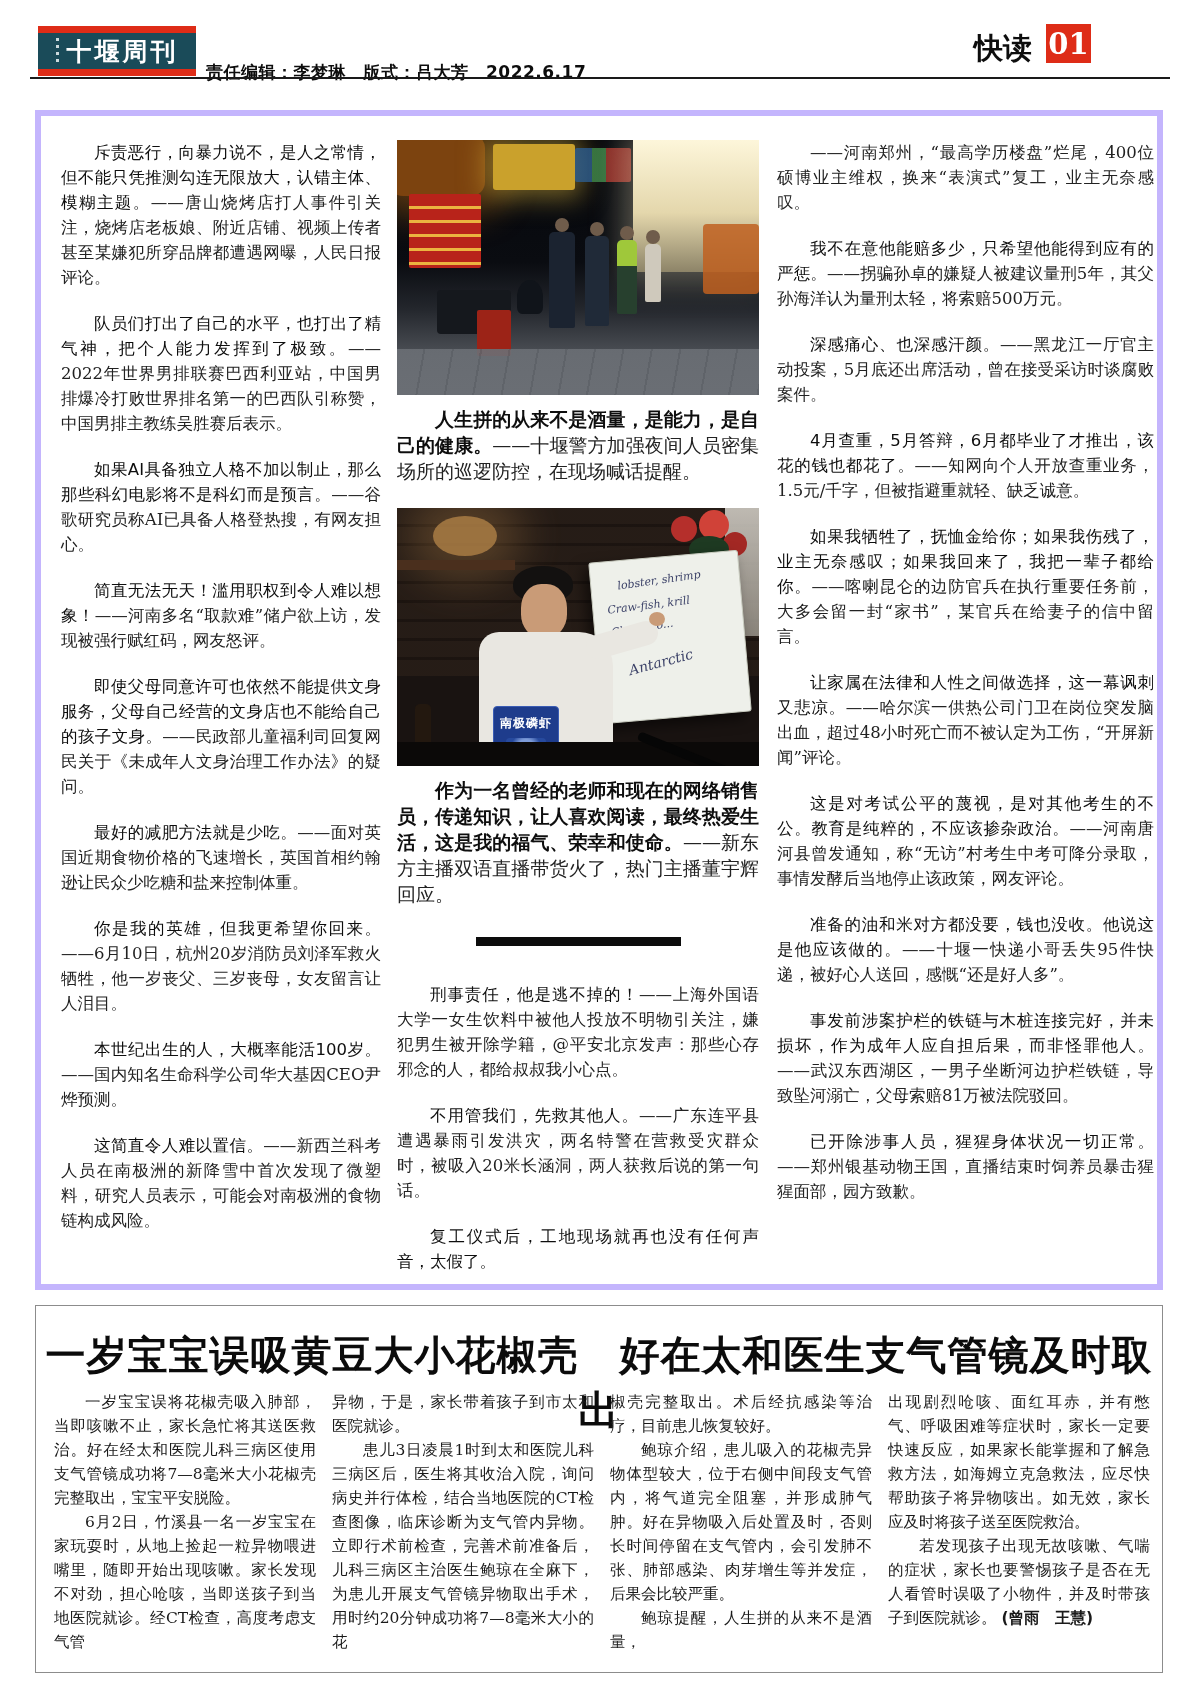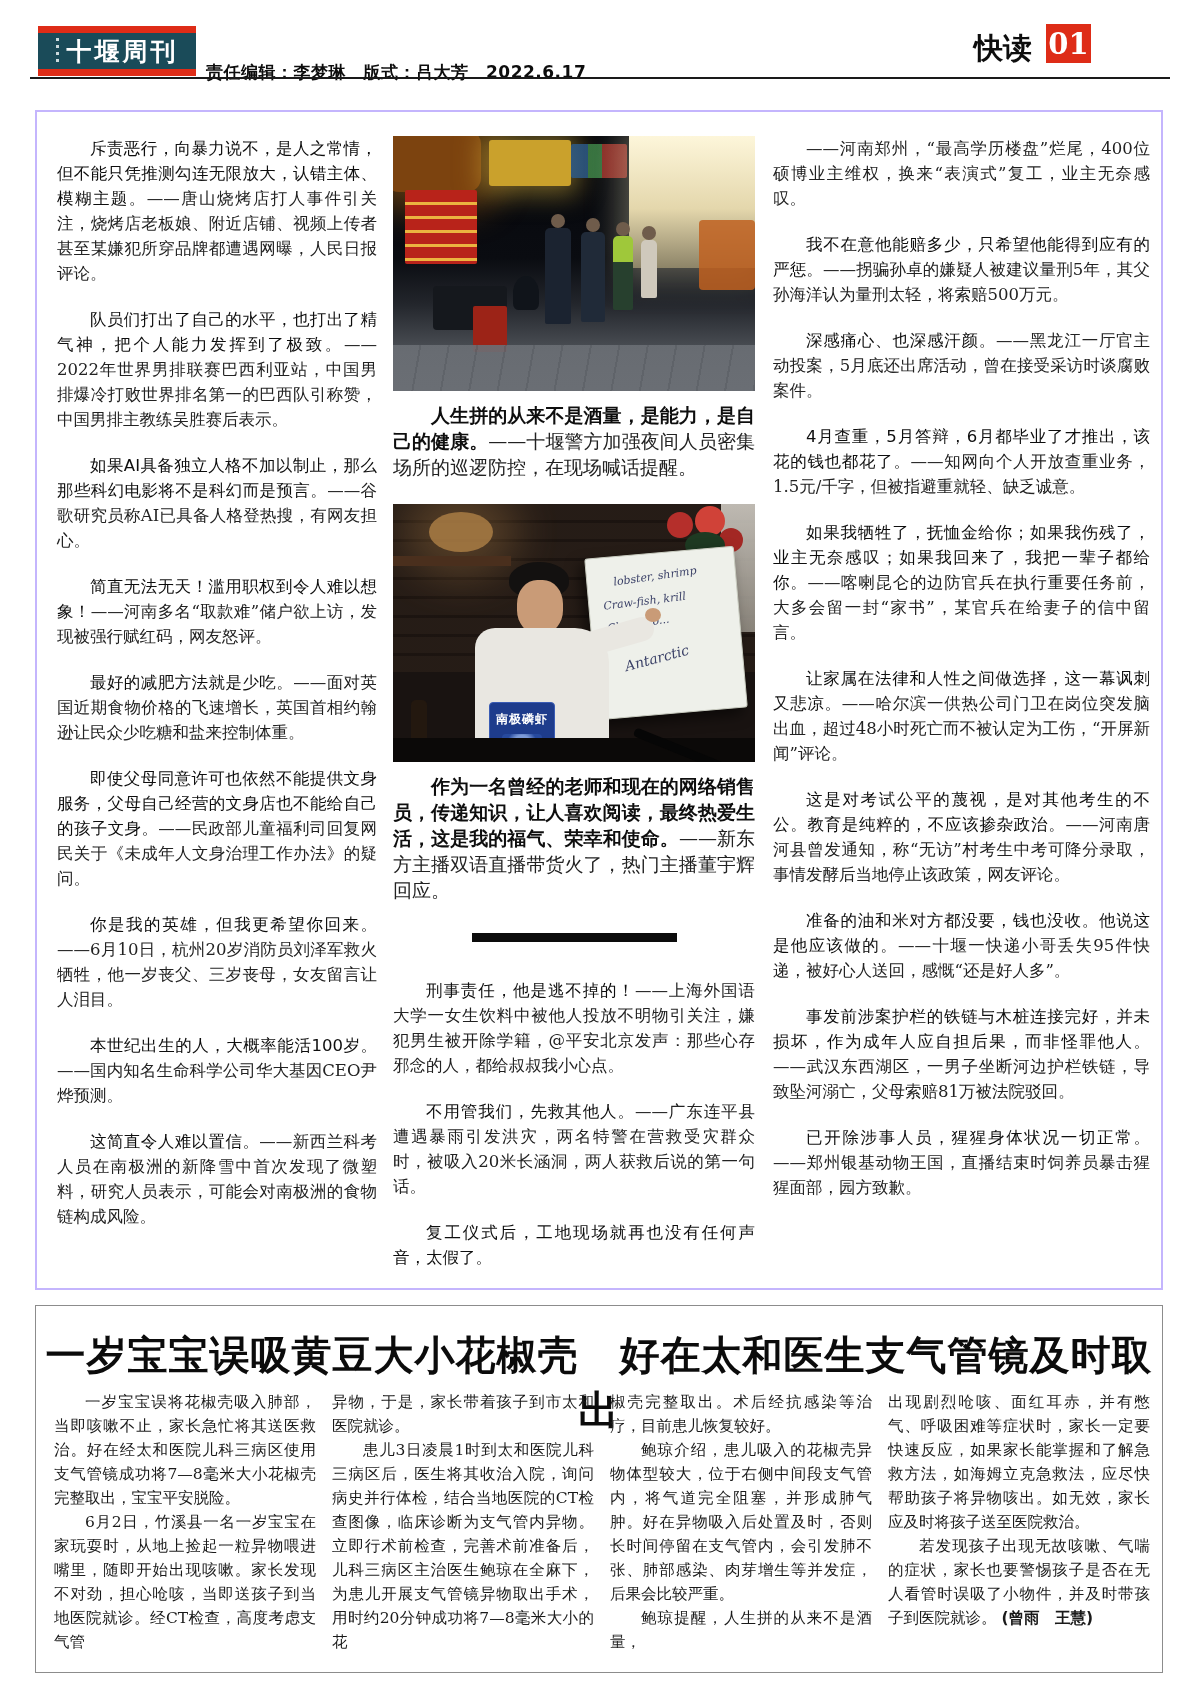--- a/index.html
+++ b/index.html
@@ -20,21 +20,21 @@
   .mini-strip { width:3px; height:26px; margin-right:8px; opacity:.85;
     background:repeating-linear-gradient(180deg,#eaf2f4 0 3px,transparent 3px 7px); }
   .editor-line { position:absolute; left:206px; top:61px; font-size:17px; font-weight:bold; letter-spacing:.5px; color:#0d0d0d; }
   .section-label { position:absolute; right:168px; top:29px; font-size:29px; font-weight:bold; color:#0d0d0d; }
   .page-number { position:absolute; right:109px; top:24px; width:45px; height:39px; background:#de2c17;
     color:#fff; display:flex; align-items:center; justify-content:center; font-size:29px; font-weight:bold;
     font-family:"DejaVu Serif","Liberation Serif",serif; }
   .header-rule { position:absolute; left:30px; right:30px; top:77px; border-top:2px solid #1a1a1a; }
 
   
-  .main-box { position:absolute; left:35px; top:110px; width:1128px; height:1180px; border:2px solid #c4b5fd; overflow:hidden; }
+  .main-box { position:absolute; left:35px; top:110px; width:1128px; height:1180px; border:6px solid #c4b5fd; overflow:hidden; }
   .col { position:absolute; top:24px; }
   .col-1 { left:20px;  width:320px; }
   .col-2 { left:356px; width:362px; }
   .col-3 { left:736px; width:377px; }
 
   .news-item { margin:0 0 21px 0; text-align:justify; text-indent:2em; font-size:16.5px; line-height:25px; }
   .lead { color:#0e0e0e; font-family:"DejaVu Sans","Liberation Sans",sans-serif; }
   .attr { color:#222; font-family:"DejaVu Serif","Liberation Serif",serif; }
 
   .photo-caption { margin:11px 0 24px; font-size:19px; line-height:26px; text-align:justify; text-indent:2em; }
@@ -129,22 +129,22 @@
 <div class="page-number">01</div>
 <div class="header-rule"></div>
 
 <div class="main-box">
 
   <div class="col col-1">
     <p class="news-item"><span class="lead">斥责恶行，向暴力说不，是人之常情，但不能只凭推测勾连无限放大，认错主体、模糊主题。</span><span class="attr">——唐山烧烤店打人事件引关注，烧烤店老板娘、附近店铺、视频上传者甚至某嫌犯所穿品牌都遭遇网曝，人民日报评论。</span></p>
     <p class="news-item"><span class="lead">队员们打出了自己的水平，也打出了精气神，把个人能力发挥到了极致。</span><span class="attr">——2022年世界男排联赛巴西利亚站，中国男排爆冷打败世界排名第一的巴西队引称赞，中国男排主教练吴胜赛后表示。</span></p>
     <p class="news-item"><span class="lead">如果AI具备独立人格不加以制止，那么那些科幻电影将不是科幻而是预言。</span><span class="attr">——谷歌研究员称AI已具备人格登热搜，有网友担心。</span></p>
     <p class="news-item"><span class="lead">简直无法无天！滥用职权到令人难以想象！</span><span class="attr">——河南多名“取款难”储户欲上访，发现被强行赋红码，网友怒评。</span></p>
+    <p class="news-item"><span class="lead">即使父母同意许可也依然不能提供文身服务，父母自己经营的文身店也不能给自己的孩子文身。</span><span class="attr">——民政部儿童福利司回复网民关于《未成年人文身治理工作办法》的疑问。</span></p>
     <p class="news-item"><span class="lead">最好的减肥方法就是少吃。</span><span class="attr">——面对英国近期食物价格的飞速增长，英国首相约翰逊让民众少吃糖和盐来控制体重。</span></p>
-    <p class="news-item"><span class="lead">即使父母同意许可也依然不能提供文身服务，父母自己经营的文身店也不能给自己的孩子文身。</span><span class="attr">——民政部儿童福利司回复网民关于《未成年人文身治理工作办法》的疑问。</span></p>
     <p class="news-item"><span class="lead">你是我的英雄，但我更希望你回来。</span><span class="attr">——6月10日，杭州20岁消防员刘泽军救火牺牲，他一岁丧父、三岁丧母，女友留言让人泪目。</span></p>
     <p class="news-item"><span class="lead">本世纪出生的人，大概率能活100岁。</span><span class="attr">——国内知名生命科学公司华大基因CEO尹烨预测。</span></p>
     <p class="news-item"><span class="lead">这简直令人难以置信。</span><span class="attr">——新西兰科考人员在南极洲的新降雪中首次发现了微塑料，研究人员表示，可能会对南极洲的食物链构成风险。</span></p>
   </div>
 
   <div class="col col-2">
 
     <div class="photo photo1">
       <div class="glow-left"></div>
       <div class="sign-yellow"></div>

